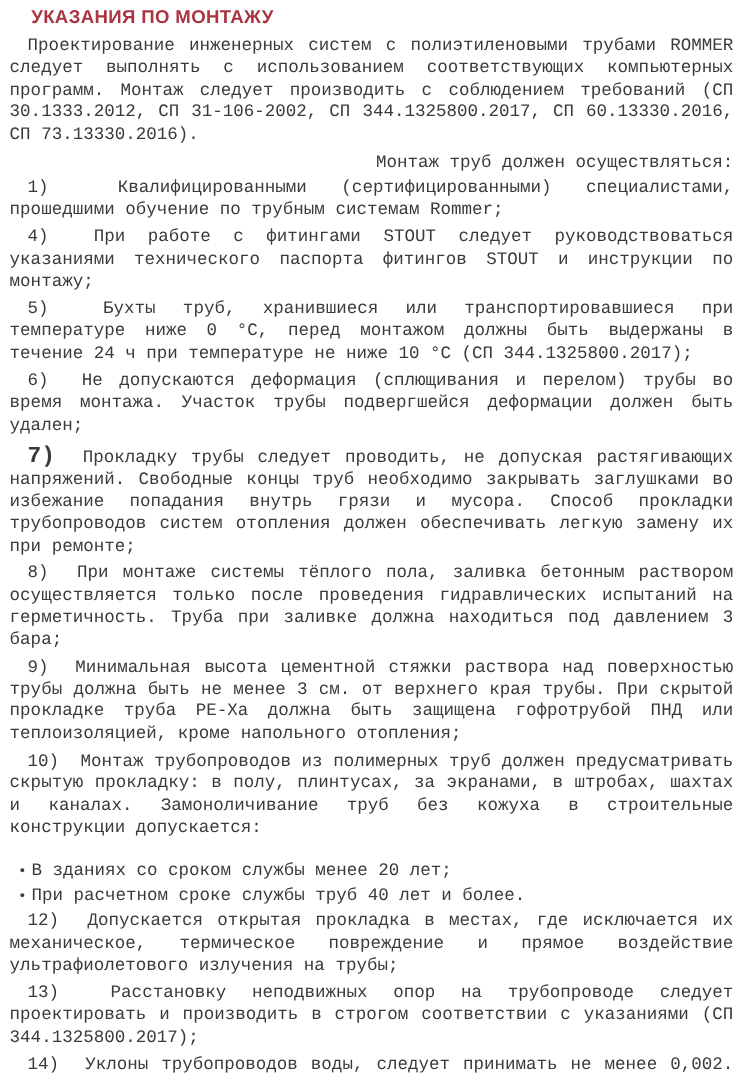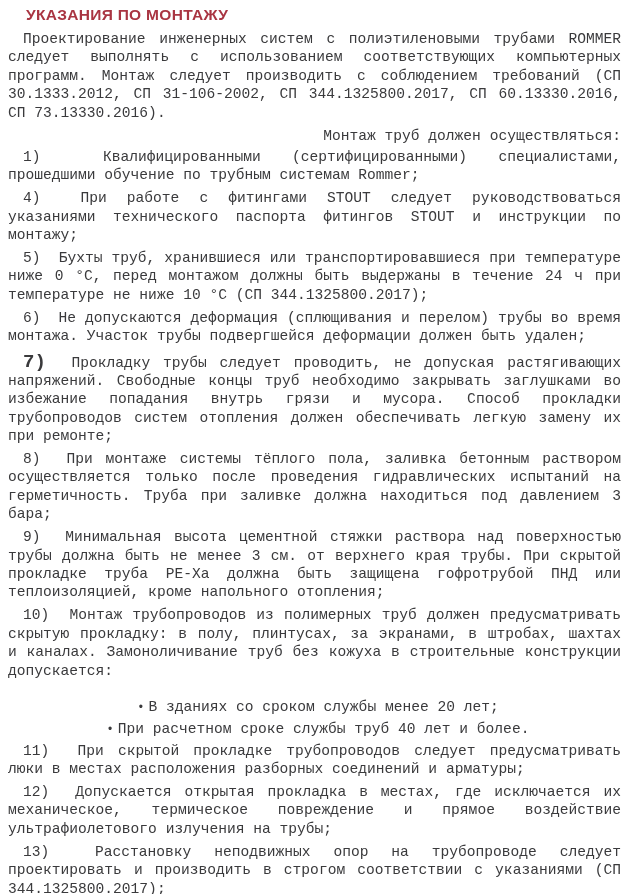--- a/index.html
+++ b/index.html
@@ -7,21 +7,21 @@
     padding: 0;
     background: #ffffff;
     width: 621px;
     height: 894px;
     overflow: hidden;
   }
   .page {
     box-sizing: border-box;
     width: 621px;
     height: 894px;
-    padding: 3px 0 0 8px;
+    padding: 3px 10px 0 8px;
     font-family: "Liberation Sans", "DejaVu Sans", sans-serif;
     font-size: 14.6px;
     line-height: 18.4px;
     color: var(--body-color, #3a3a3c);
     background: #ffffff;
   }
   h1.doc-title {
     font-size: 15.5px;
     font-weight: bold;
     color: var(--heading-color, #a93542);
@@ -45,21 +45,21 @@
   }
   p.item.big-num {
     margin-top: 7px;
   }
   p.item.big-num .num {
     font-size: 19px;
     font-weight: bold;
     line-height: 1;
   }
   p.bullet {
-    text-align: center;
+    text-align: left;
     text-indent: 7px;
     margin-bottom: 2.5px;
   }
   p.bullet .dot {
     font-size: 12px;
     margin-right: 4px;
   }
   p.has-bullets {
     margin-bottom: 18px;
   }
@@ -87,21 +87,20 @@
   <p class="item"><span class="num">8)</span>&nbsp; <span class="txt">При монтаже системы тёплого пола, заливка бетонным раствором осуществляется только после проведения гидравлических испытаний на герметичность. Труба при заливке должна находиться под давлением 3 бара;</span></p>
 
   <p class="item"><span class="num">9)</span>&nbsp; <span class="txt">Минимальная высота цементной стяжки раствора над поверхностью трубы должна быть не менее 3 см. от верхнего края трубы. При скрытой прокладке труба PE-Xa должна быть защищена гофротрубой ПНД или теплоизоляцией, кроме напольного отопления;</span></p>
 
   <p class="item has-bullets"><span class="num">10)</span>&nbsp; <span class="txt">Монтаж трубопроводов из полимерных труб должен предусматривать скрытую прокладку: в полу, плинтусах, за экранами, в штробах, шахтах и каналах. Замоноличивание труб без кожуха в строительные конструкции допускается:</span></p>
 
   <p class="bullet"><span class="dot">•</span><span class="btxt">В зданиях со сроком службы менее 20 лет;</span></p>
 
   <p class="bullet"><span class="dot">•</span><span class="btxt">При расчетном сроке службы труб 40 лет и более.</span></p>
 
-  <p class="item"><span class="num">11)</span>&nbsp; <span class="txt">При скрытой прокладке трубопроводов следует предусматривать люки в местах расположения разборных соединений и арматуры;</span></p>
 
   <p class="item"><span class="num">12)</span>&nbsp; <span class="txt">Допускается открытая прокладка в местах, где исключается их механическое, термическое повреждение и прямое воздействие ультрафиолетового излучения на трубы;</span></p>
 
   <p class="item"><span class="num">13)</span>&nbsp; <span class="txt">Расстановку неподвижных опор на трубопроводе следует проектировать и производить в строгом соответствии с указаниями (СП 344.1325800.2017);</span></p>
 
   <p class="item"><span class="num">14)</span>&nbsp; <span class="txt">Уклоны трубопроводов воды, следует принимать не менее 0,002. Отдельные участки трубопроводов при скорости движения воды в них не менее 0,25 м/с при необходимости допускается прокладывать без уклона (СП 31-106-2002 П. 7.2.5.3);</span></p>
 
 </div>
 </div>
 

